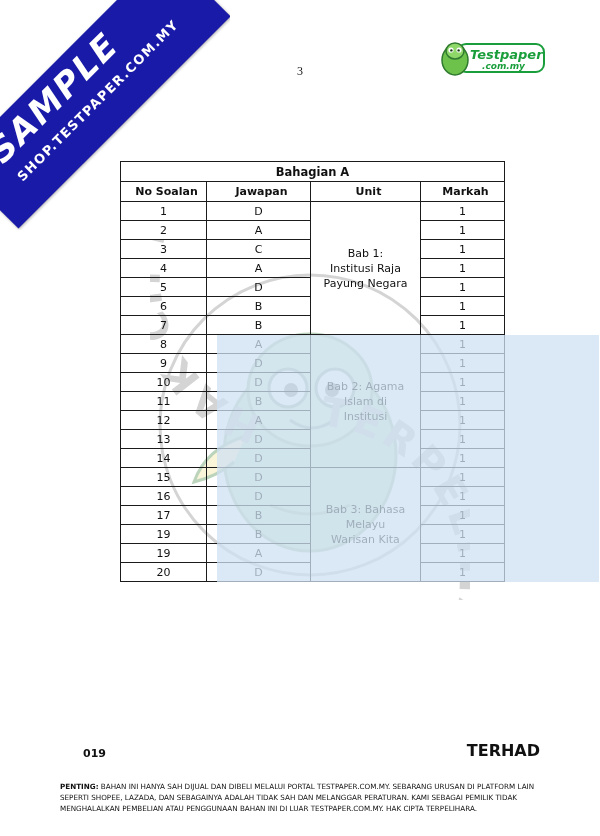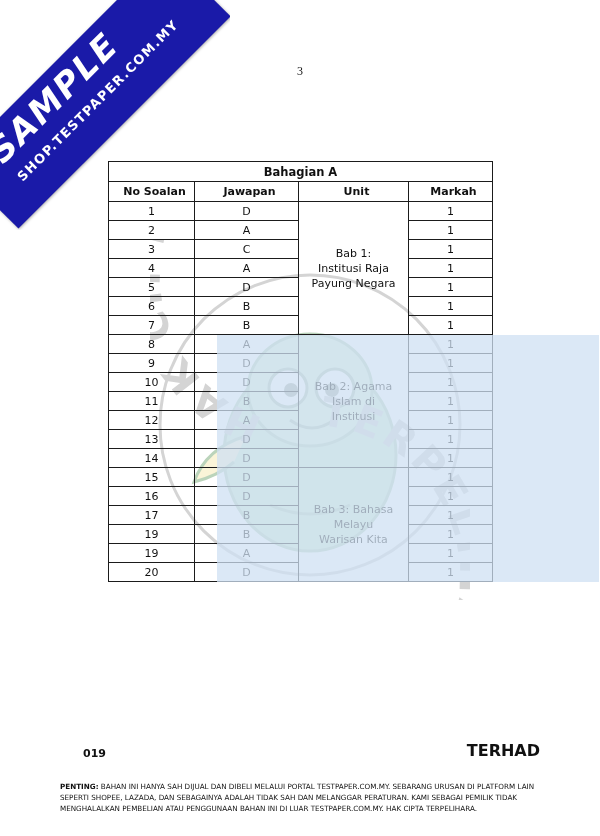--- a/index.html
+++ b/index.html
@@ -122,20 +122,21 @@
     position: absolute;
     left: 108px;
     top: 161px;
     width: 384px;
   }
   table.ans {
     border-collapse: collapse;
     width: 384px;
     table-layout: fixed;
     background: transparent;
+    margin-left: 12px;
   }
   table.ans td, table.ans th {
     border: 1px solid #1b1b1b;
     height: 18px;
     text-align: center;
     vertical-align: middle;
     font-family: "DejaVu Sans", sans-serif;
     font-size: 11px;
     color: #111;
     font-weight: normal;
@@ -229,20 +230,33 @@
       <path d="M120 265 q40 18 80 0" fill="none" stroke="#4e8f4e" stroke-width="3"></path>
       <text font-family="DejaVu Sans, sans-serif" font-size="40" font-weight="bold" fill="#8f8f8f" letter-spacing="4">
         <textPath href="#ringpath" startOffset="26%">TERPELIHARA</textPath>
       </text>
       <text font-family="DejaVu Sans, sans-serif" font-size="40" font-weight="bold" fill="#8f8f8f" letter-spacing="4" transform="rotate(180 160 185)">
         <textPath href="#ringpath" startOffset="30%">HAK CIPTA</textPath>
       </text>
     </svg>
   </div>
 
+  <div class="logo">
+    <svg viewBox="0 0 110 42" xmlns="http://www.w3.org/2000/svg">
+      <rect x="20" y="6" width="86" height="28" rx="8" fill="#ffffff" stroke="#1a9e3c" stroke-width="2"></rect>
+      <text x="32" y="21" font-family="DejaVu Sans, sans-serif" font-size="13" font-weight="bold" fill="#1a9e3c" font-style="italic">Testpaper</text>
+      <text x="44" y="31" font-family="DejaVu Sans, sans-serif" font-size="9" font-weight="bold" fill="#1a9e3c" font-style="italic">.com.my</text>
+      <ellipse cx="17" cy="22" rx="13" ry="15" fill="#6cc24a" stroke="#2f7a2f" stroke-width="1.5"></ellipse>
+      <ellipse cx="17" cy="13" rx="9" ry="8" fill="#8ed86a" stroke="#2f7a2f" stroke-width="1.5"></ellipse>
+      <circle cx="13" cy="12" r="2.6" fill="#ffffff"></circle>
+      <circle cx="21" cy="12" r="2.6" fill="#ffffff"></circle>
+      <circle cx="13.4" cy="12.4" r="1.2" fill="#163a16"></circle>
+      <circle cx="20.6" cy="12.4" r="1.2" fill="#163a16"></circle>
+    </svg>
+  </div>
 
   <div class="ribbon-wrap">
     <div class="ribbon">
       <span class="big">SAMPLE</span>
       <span class="small">SHOP.TESTPAPER.COM.MY</span>
     </div>
   </div>
 
   <div class="page-number">3</div>
 

